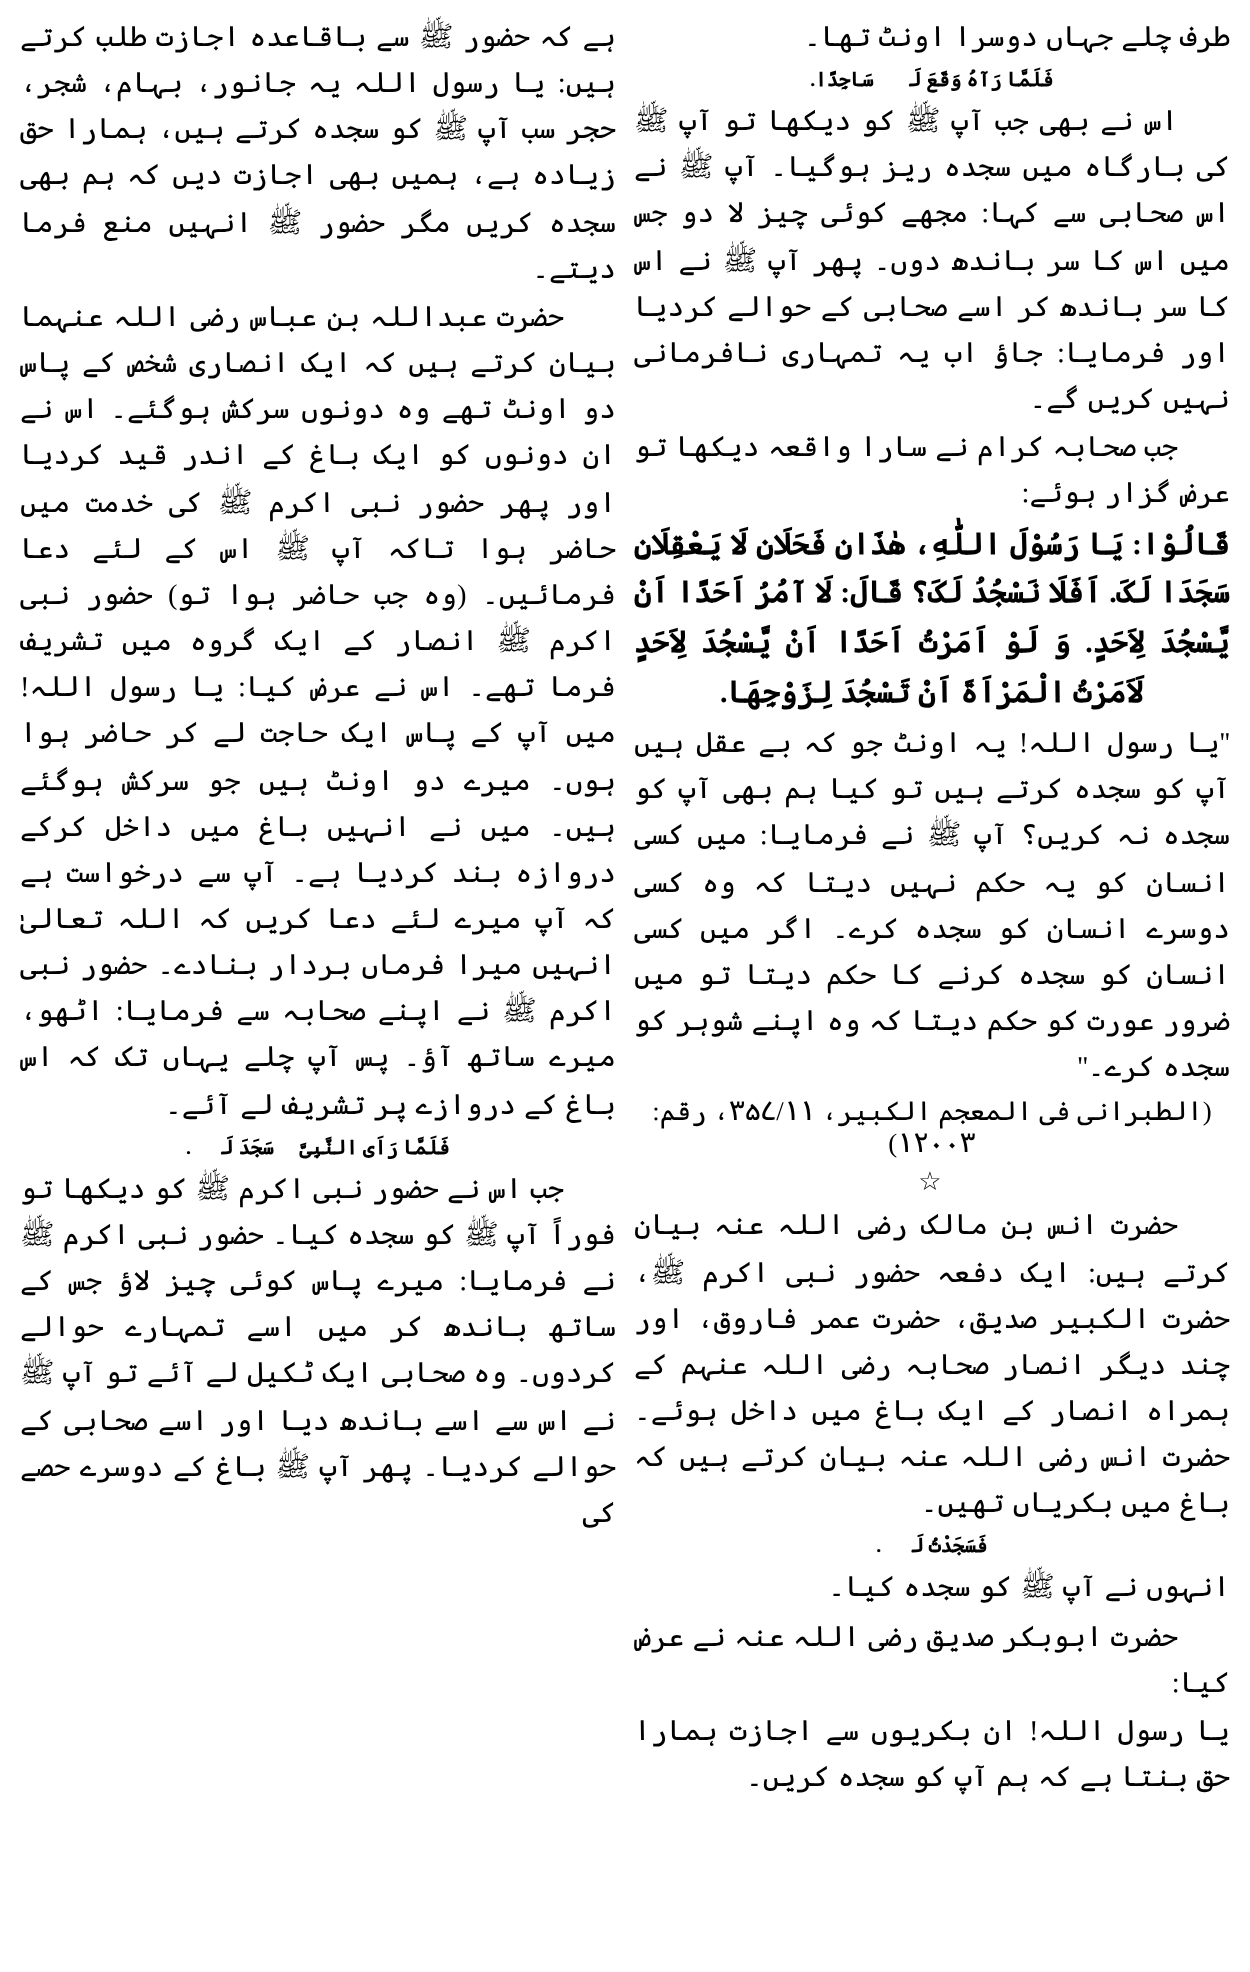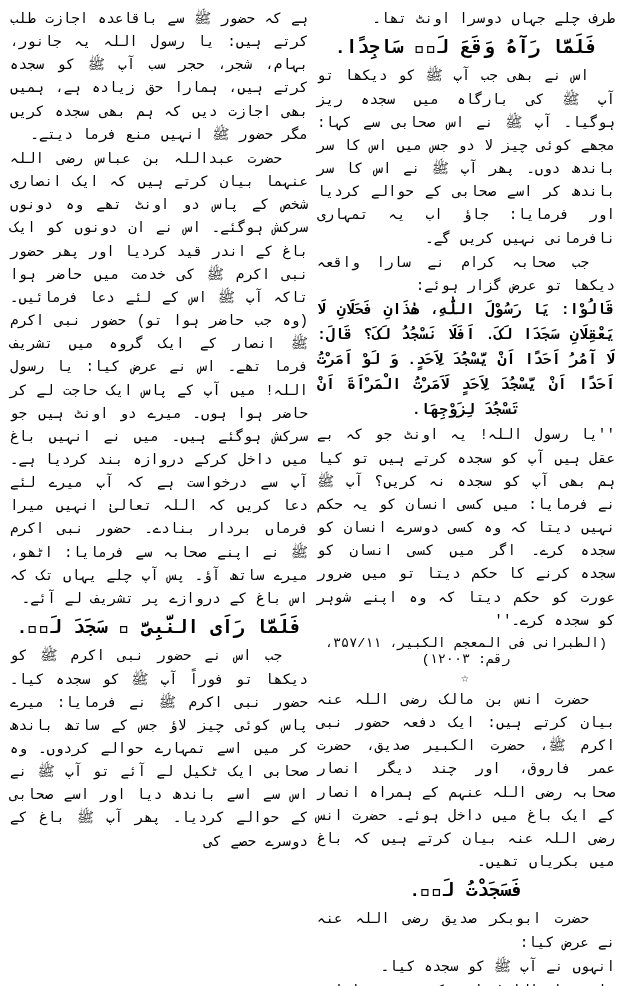--- a/index.html
+++ b/index.html
@@ -21,21 +21,20 @@
     box-sizing: border-box;
     padding: 8px 10px 6px 10px;
     background: #ffffff;
   }
   .columns {
     display: flex;
     flex-direction: row-reverse;
     justify-content: space-between;
     height: 100%;
     box-sizing: border-box;
-    font-family: Liberation Mono, monospace;
   }
   .col {
     width: 298px;
     box-sizing: border-box;
     direction: rtl;
     text-align: justify;
     text-align-last: right;
   }
   .col-divider {
     width: 1px;
@@ -46,21 +45,21 @@
     line-height: 1.62;
     margin: 0 0 1px 0;
     text-align: justify;
     text-align-last: right;
     word-spacing: 0.5px;
   }
   .para.indent {
     text-indent: 26px;
   }
   .arabic {
-    font-size: 19px;
+    font-size: 10px;
     font-weight: bold;
     line-height: 1.7;
     text-align: center;
     text-align-last: center;
     margin: 1px 0 1px 0;
     letter-spacing: 0.2px;
   }
   .arabic-block {
     font-size: 15px;
     font-weight: bold;
@@ -102,19 +101,19 @@
       <p class="para">طرف چلے جہاں دوسرا اونٹ تھا۔</p>
       <p class="arabic">فَلَمَّا رَآهُ وَقَعَ لَهٗ سَاجِدًا.</p>
       <p class="para indent">اس نے بھی جب آپ ﷺ کو دیکھا تو آپ ﷺ کی بارگاہ میں سجدہ ریز ہوگیا۔ آپ ﷺ نے اس صحابی سے کہا: مجھے کوئی چیز لا دو جس میں اس کا سر باندھ دوں۔ پھر آپ ﷺ نے اس کا سر باندھ کر اسے صحابی کے حوالے کردیا اور فرمایا: جاؤ اب یہ تمہاری نافرمانی نہیں کریں گے۔</p>
       <p class="para indent">جب صحابہ کرام نے سارا واقعہ دیکھا تو عرض گزار ہوئے:</p>
       <p class="arabic-block">قَالُوْا: یَا رَسُوْلَ اللّٰهِ، هٰذَانِ فَحَلَانِ لَا یَعْقِلَانِ سَجَدَا لَکَ. اَفَلَا نَسْجُدُ لَکَ؟ قَالَ: لَا آمُرُ اَحَدًا اَنْ یَّسْجُدَ لِاَحَدٍ. وَ لَوْ اَمَرْتُ اَحَدًا اَنْ یَّسْجُدَ لِاَحَدٍ لَاَمَرْتُ الْمَرْاَةَ اَنْ تَسْجُدَ لِزَوْجِهَا.</p>
       <p class="para">''یا رسول اللہ! یہ اونٹ جو کہ بے عقل ہیں آپ کو سجدہ کرتے ہیں تو کیا ہم بھی آپ کو سجدہ نہ کریں؟ آپ ﷺ نے فرمایا: میں کسی انسان کو یہ حکم نہیں دیتا کہ وہ کسی دوسرے انسان کو سجدہ کرے۔ اگر میں کسی انسان کو سجدہ کرنے کا حکم دیتا تو میں ضرور عورت کو حکم دیتا کہ وہ اپنے شوہر کو سجدہ کرے۔''</p>
       <p class="ref">(الطبرانی فی المعجم الکبیر، ۳۵۷/۱۱، رقم: ۱۲۰۰۳)</p>
       <p class="star">☆</p>
       <p class="para indent">حضرت انس بن مالک رضی اللہ عنہ بیان کرتے ہیں: ایک دفعہ حضور نبی اکرم ﷺ، حضرت الکبیر صدیق، حضرت عمر فاروق، اور چند دیگر انصار صحابہ رضی اللہ عنہم کے ہمراہ انصار کے ایک باغ میں داخل ہوئے۔ حضرت انس رضی اللہ عنہ بیان کرتے ہیں کہ باغ میں بکریاں تھیں۔</p>
       <p class="arabic">فَسَجَدْتُ لَهٗ.</p>
+      <p class="para">انہوں نے آپ ﷺ کو سجدہ کیا۔</p>
       <p class="para indent">حضرت ابوبکر صدیق رضی اللہ عنہ نے عرض کیا:</p>
-      <p class="para">انہوں نے آپ ﷺ کو سجدہ کیا۔</p>
       <p class="para">یا رسول اللہ! ان بکریوں سے اجازت ہمارا حق بنتا ہے کہ ہم آپ کو سجدہ کریں۔</p>
     </div>
 
   </div>
 </div>
 
 </body></html>

